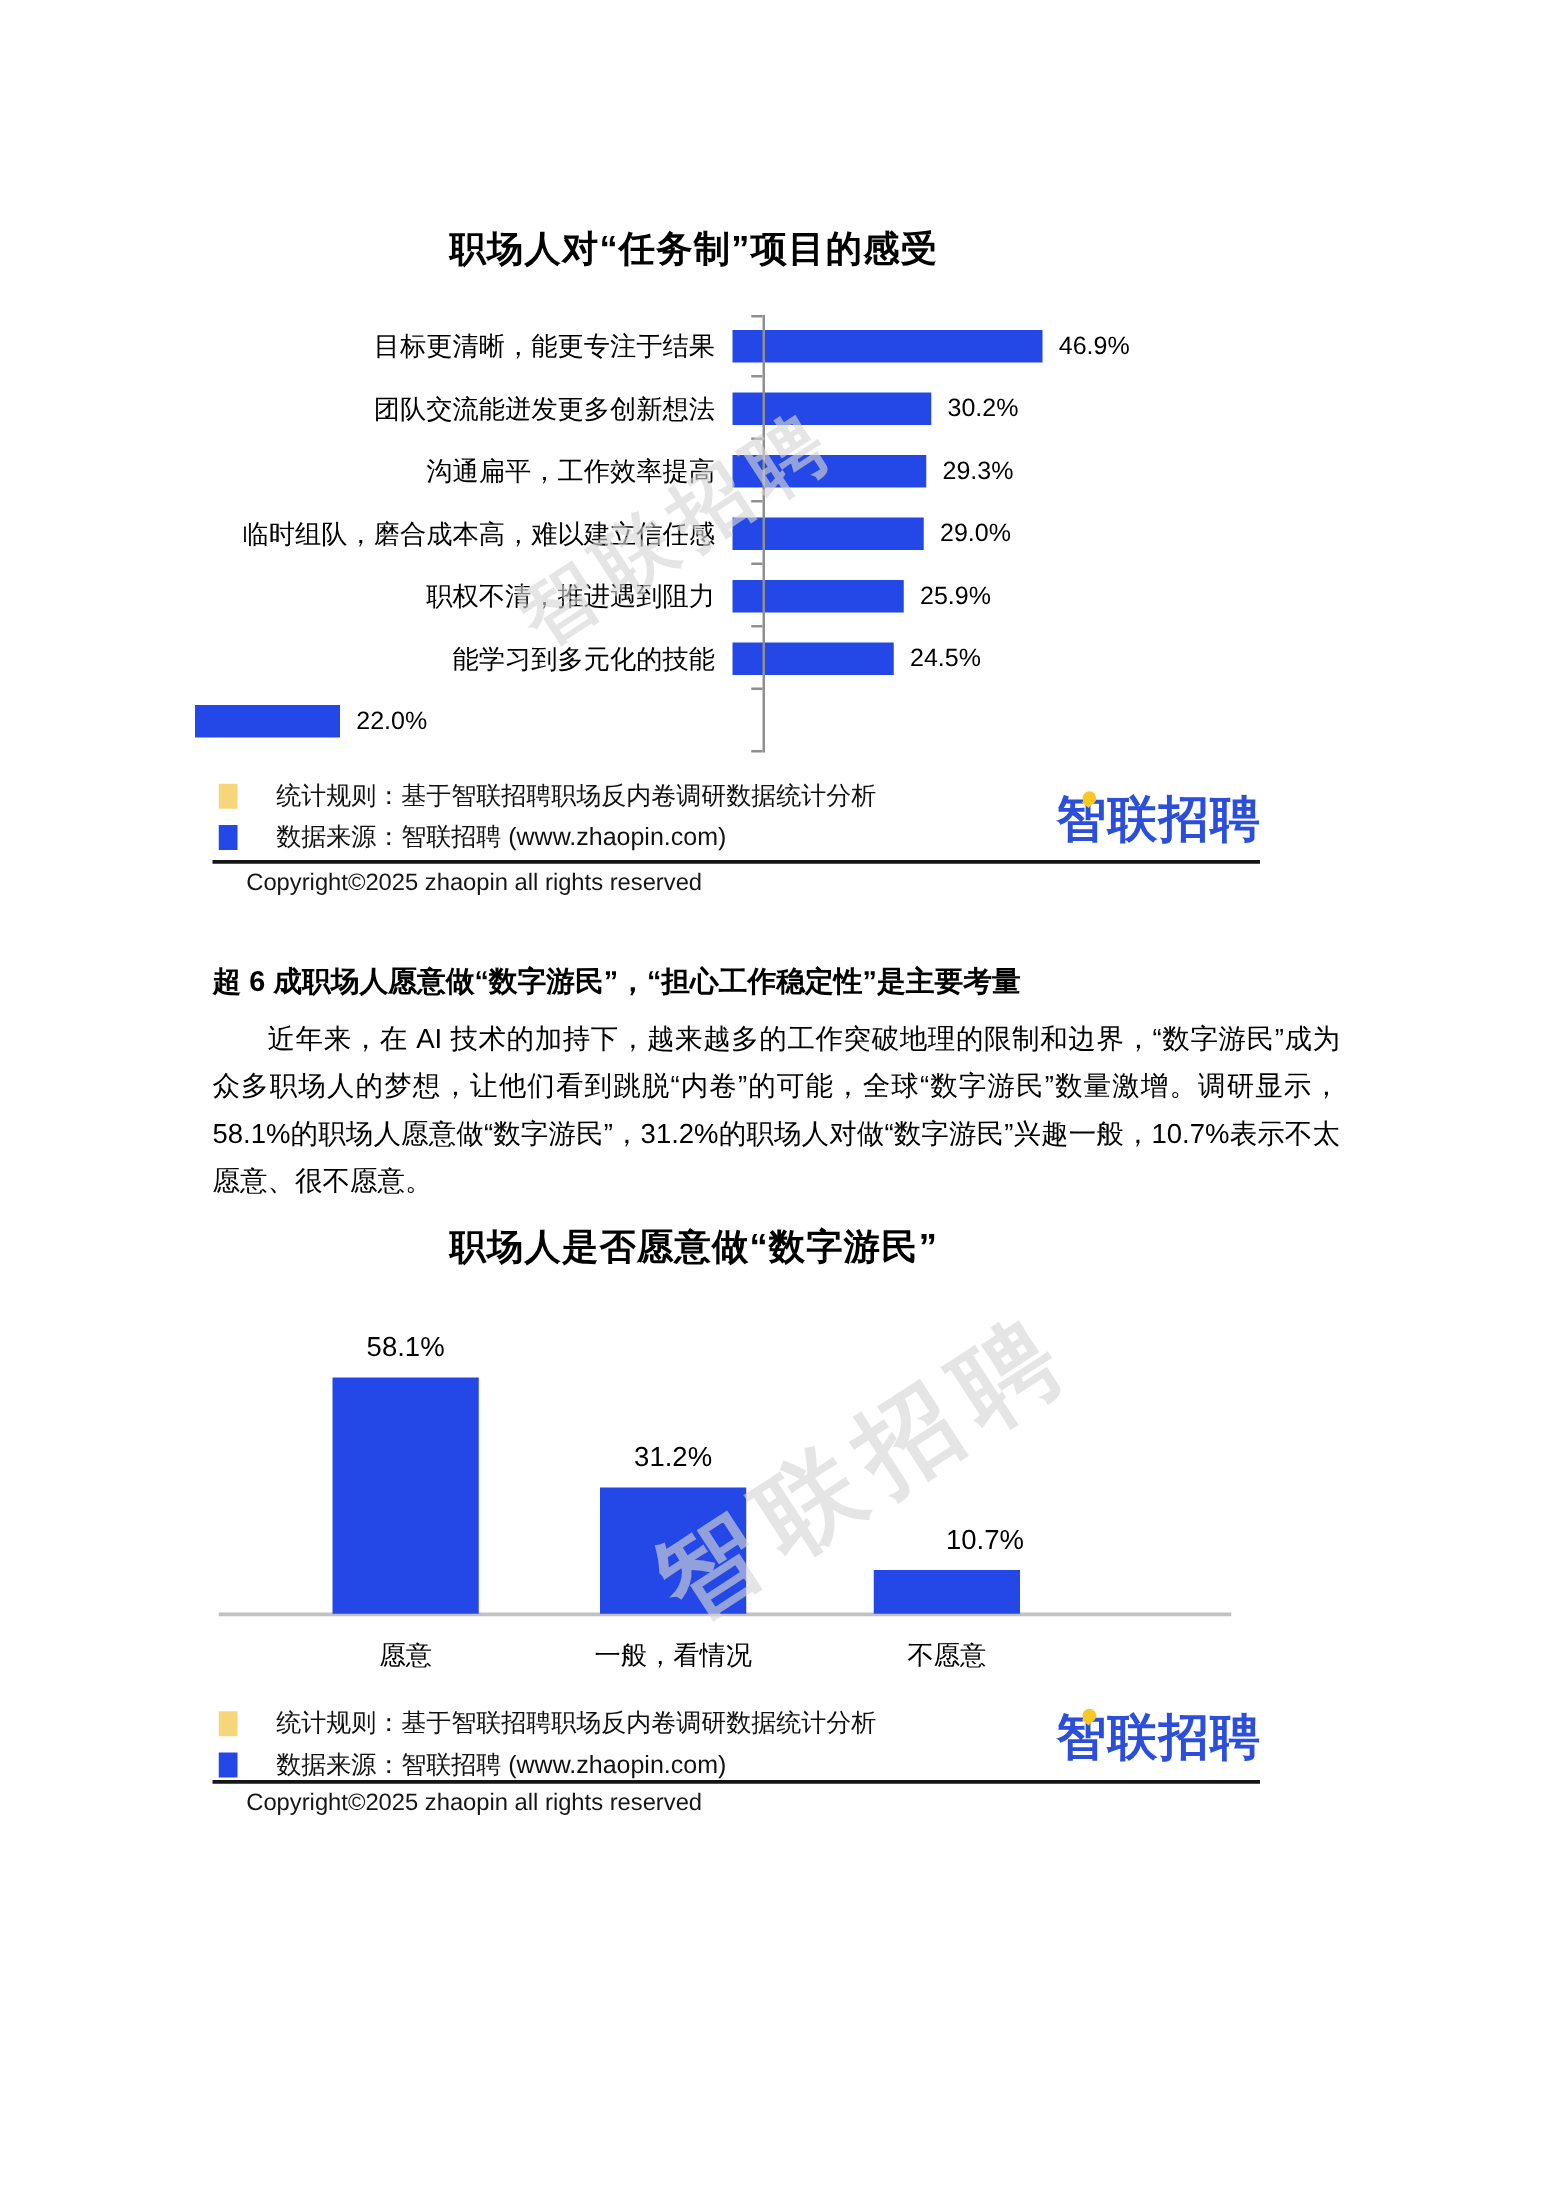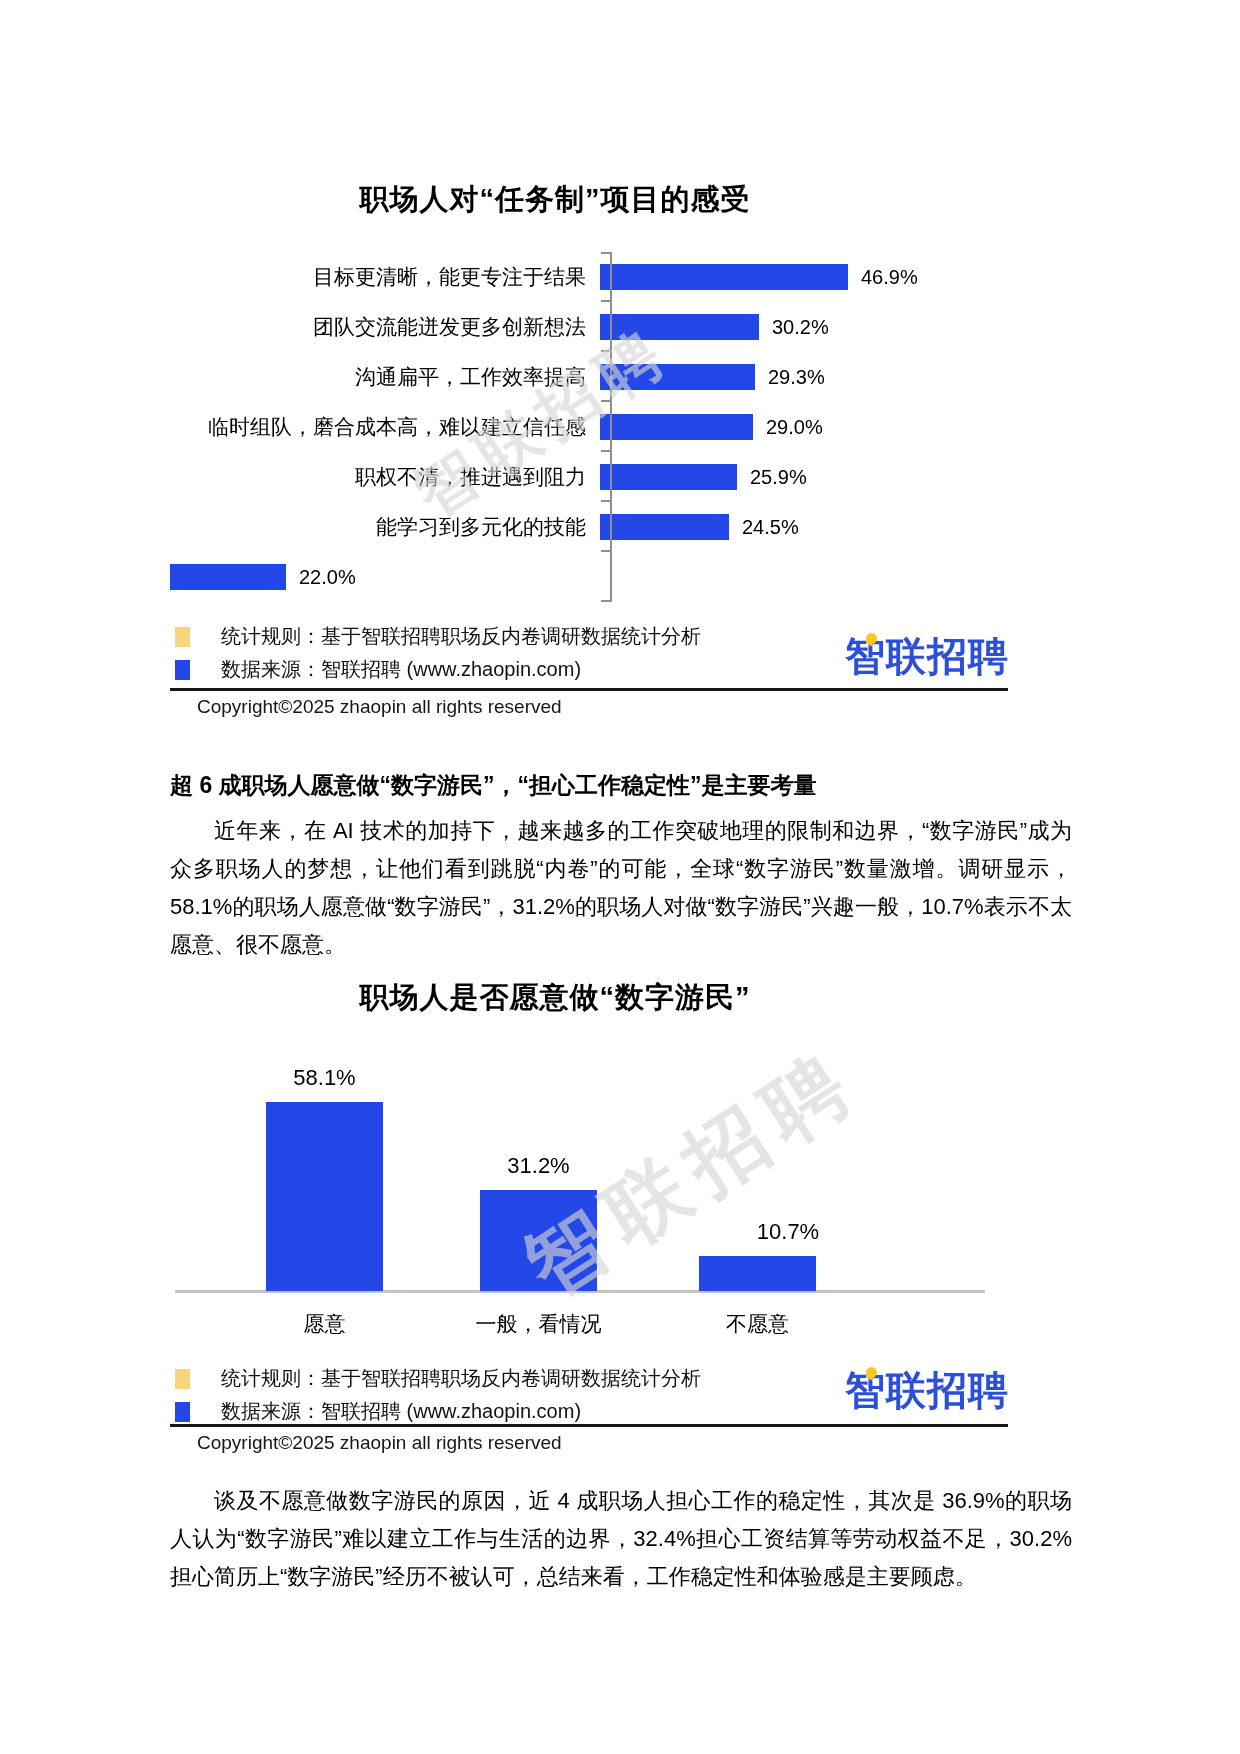--- a/index.html
+++ b/index.html
@@ -10,21 +10,21 @@
   .chart-title{position:absolute;left:170px;width:770px;text-align:center;
                font-size:29px;font-weight:800;letter-spacing:1px;z-index:2;}
 
   
   .wm{position:absolute;color:#d6d6d6;opacity:.62;font-weight:700;white-space:nowrap;
       transform:rotate(-33deg);z-index:6;pointer-events:none;}
   #wm1{left:398px;top:368px;font-size:62px;letter-spacing:10px;}
   #wm2{left:505px;top:1108px;font-size:80px;letter-spacing:14px;}
 
   
-  #hbar-rows{position:absolute;left:170px;top:240px;width:900px;z-index:2;}
+  #hbar-rows{position:absolute;left:156px;top:240px;width:900px;z-index:2;}
   .hrow{display:flex;align-items:center;height:50px;}
   .hlabel{width:430px;flex:none;text-align:right;padding-right:14px;font-size:21px;white-space:nowrap;}
   .hbar{height:26px;flex:none;}
   .hval{margin-left:13px;font-size:20px;font-weight:500;}
   #hbar-axis{position:absolute;left:610px;top:240px;height:350px;width:2px;background:#8f8f8f;z-index:3;}
   .htick{position:absolute;left:-9px;width:9px;height:2px;background:#8f8f8f;}
 
   
   .legend{position:absolute;left:175px;z-index:2;}
   .legend-row{display:flex;align-items:center;height:33px;gap:16px;}
@@ -167,15 +167,14 @@
   </div>
 
   <div class="logo" id="logo2">
     <span class="logo-text">智</span><span class="logo-text">联招聘</span>
     <span class="logo-pin"></span>
   </div>
 
   <div class="divider" id="divider2"></div>
   <div class="copyright" id="copyright2">Copyright©2025 zhaopin all rights reserved</div>
 
-  <div class="para" id="para2">谈及不愿意做数字游民的原因，近 4 成职场人担心工作的稳定性，其次是 36.9%的职场人认为“数字游民”难以建立工作与生活的边界，32.4%担心工资结算等劳动权益不足，30.2%担心简历上“数字游民”经历不被认可，总结来看，工作稳定性和体验感是主要顾虑。</div>
 
 </div>
 
 </body></html>

